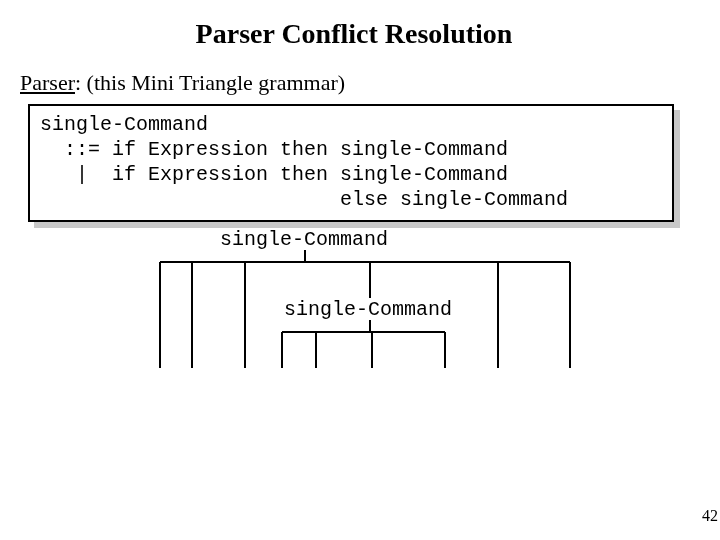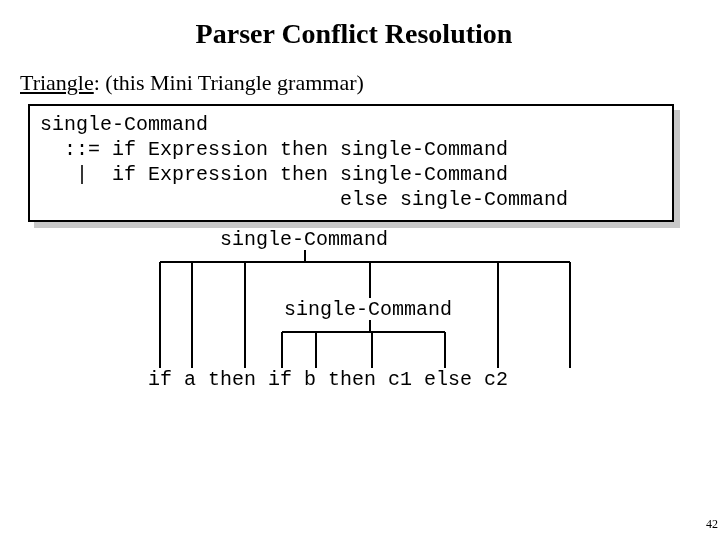--- a/index.html
+++ b/index.html
@@ -80,48 +80,47 @@
     white-space: pre;
   }
   svg.tree-svg {
     position: absolute;
     left: 0;
     top: 0;
   }
   .page-num {
     position: absolute;
     right: 2px;
-    bottom: 8px;
-    font-size: 12px;
+    bottom: 15px;
+    font-size: 16px;
     font-family: "Times New Roman", Times, serif;
   }
 </style>
 </head>
 <body>
 
 <div class="slide">
   <div class="title">Parser Conflict Resolution</div>
 
   <div class="example-line">
-    <span class="example-label">Triangle</span><span>: (this Mini Triangle grammar)</span>
+    <span class="example-label">Parser</span><span>: (this Mini Triangle grammar)</span>
   </div>
 
   <div class="grammar-box-wrap">
     <div class="grammar-shadow"></div>
     <div class="grammar-box">single-Command
   ::= if Expression then single-Command
    |  if Expression then single-Command
                          else single-Command</div>
   </div>
 
 
   <div class="tree-area">
     <div class="tree-label" style="left:200px; top:0px;">single-Command</div>
     <div class="tree-label" style="left:264px; top:70px;">single-Command</div>
-    <div class="sentence" style="left:128px; top:140px;">if a then if b then c1 else c2</div>
 
     <svg class="tree-svg" width="700" height="170">
 
       <line x1="285" y1="22" x2="285" y2="34" stroke="#000" stroke-width="2"></line>
 
       <line x1="140" y1="34" x2="550" y2="34" stroke="#000" stroke-width="2"></line>
 
       <line x1="140" y1="34" x2="140" y2="140" stroke="#000" stroke-width="2"></line>
       <line x1="172" y1="34" x2="172" y2="140" stroke="#000" stroke-width="2"></line>
       <line x1="225" y1="34" x2="225" y2="140" stroke="#000" stroke-width="2"></line>

